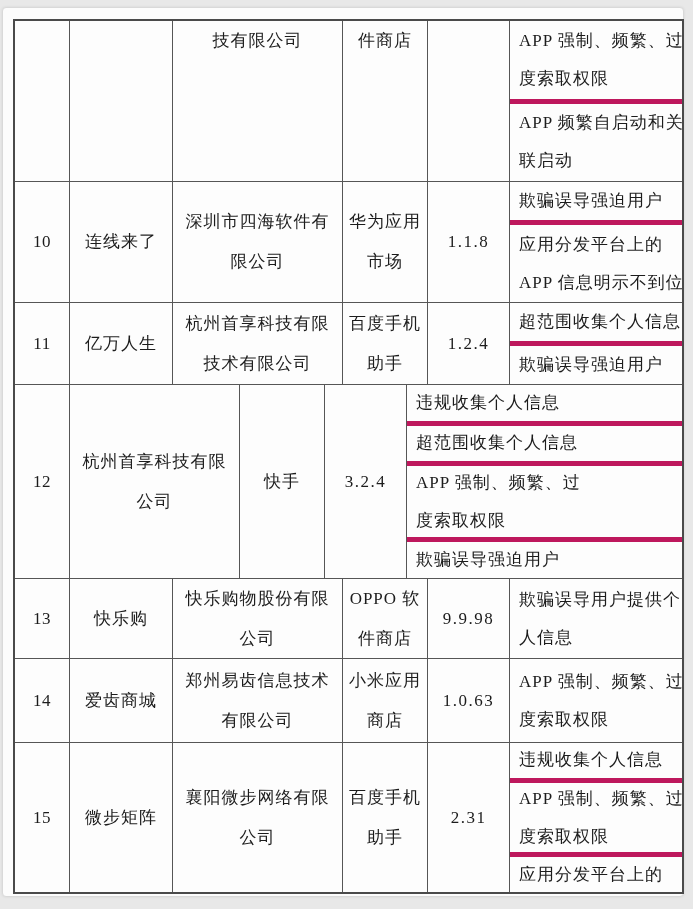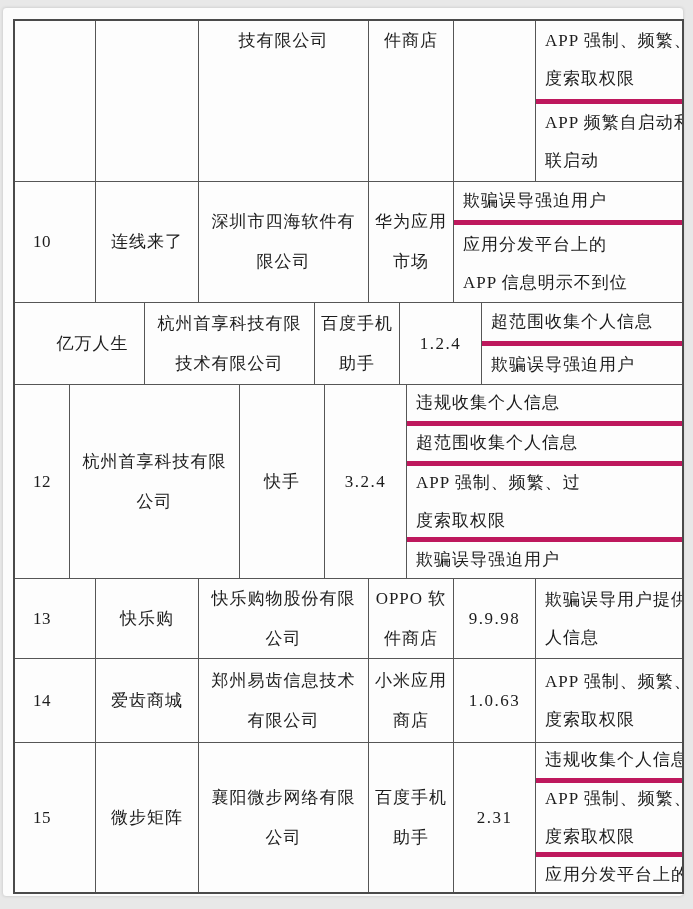--- a/index.html
+++ b/index.html
@@ -44,21 +44,21 @@
     justify-content: center;
     text-align: center;
     font-size: 17px;
     line-height: 40px;
     letter-spacing: 1px;
     white-space: pre;
     overflow: hidden;
   }
   .td + .td { border-left: 1px solid #565656; }
   .c-no      { width: 54px;  letter-spacing: 0.5px; }
-  .c-name    { width: 103px; margin-left: 26px; }
+  .c-name    { width: 103px; }
   .c-company { width: 170px; }
   .c-store   { width: 85px;  }
   .c-version { width: 82px;  letter-spacing: 1.5px; }
   .c-viol {
     flex: 1;
     display: flex;
     flex-direction: column;
     align-items: stretch;
     justify-content: flex-start;
     text-align: left;
@@ -99,28 +99,30 @@
       </div>
     </div>
 
     <div class="tr r1">
       <div class="td c-no">10</div>
       <div class="td c-name">连线来了</div>
       <div class="td c-company">深圳市四海软件有
 限公司</div>
       <div class="td c-store">华为应用
 市场</div>
+      <div class="td c-version">1.1.8</div>
       <div class="td c-viol">
         <div class="sub f1">欺骗误导强迫用户</div>
         <div class="sub f2">应用分发平台上的
 APP 信息明示不到位</div>
       </div>
     </div>
 
     <div class="tr r2">
+      <div class="td c-no">11</div>
       <div class="td c-name">亿万人生</div>
       <div class="td c-company">杭州首享科技有限
 技术有限公司</div>
       <div class="td c-store">百度手机
 助手</div>
       <div class="td c-version">1.2.4</div>
       <div class="td c-viol">
         <div class="sub f1">超范围收集个人信息</div>
         <div class="sub f1">欺骗误导强迫用户</div>
       </div>

